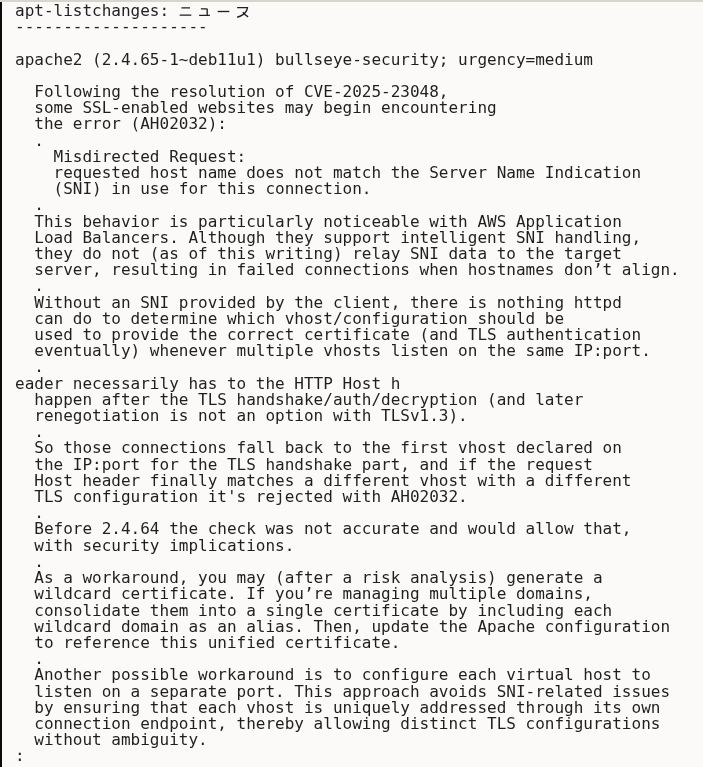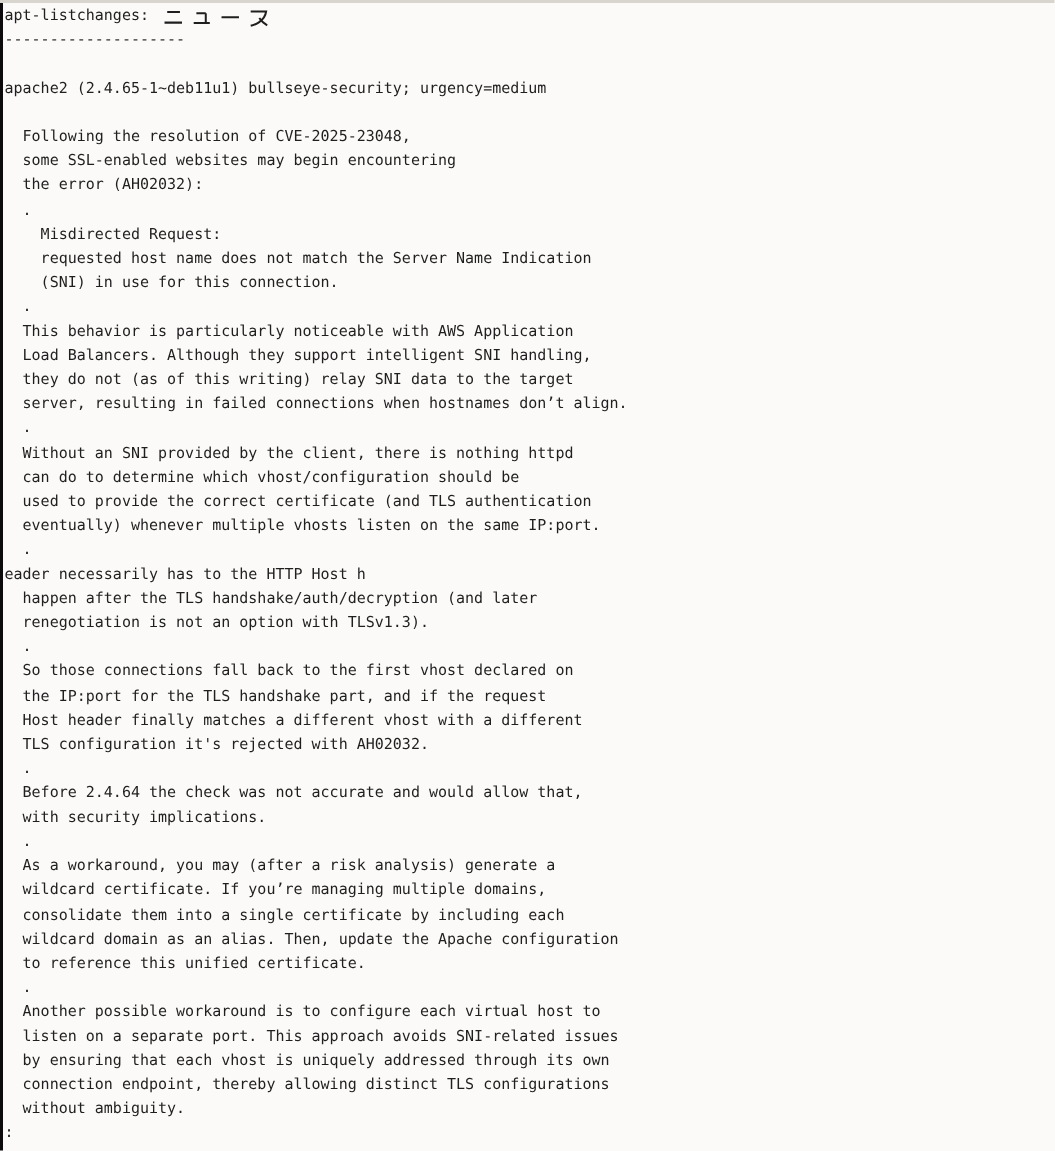--- a/index.html
+++ b/index.html
@@ -18,23 +18,23 @@
   }
   .top-strip{
     position:absolute; top:0; left:0;
     width:703px; height:2px;
     background:var(--top-strip);
   }
   .terminal{
     position:absolute; top:2px; left:0;
     width:703px; height:765px;
     border-left:2px solid var(--left-border);
-    padding:1px 0 0 1px;
+    padding:1px 0 0 13px;
     color:var(--text);
-    font-size:10px;
+    font-size:16px;
     line-height:16.2px;
     cursor:text;
   }
   .title-line{
     display:flex;
     align-items:flex-start;
     white-space:pre;
     height:16.2px;
   }
   .kana-group{

